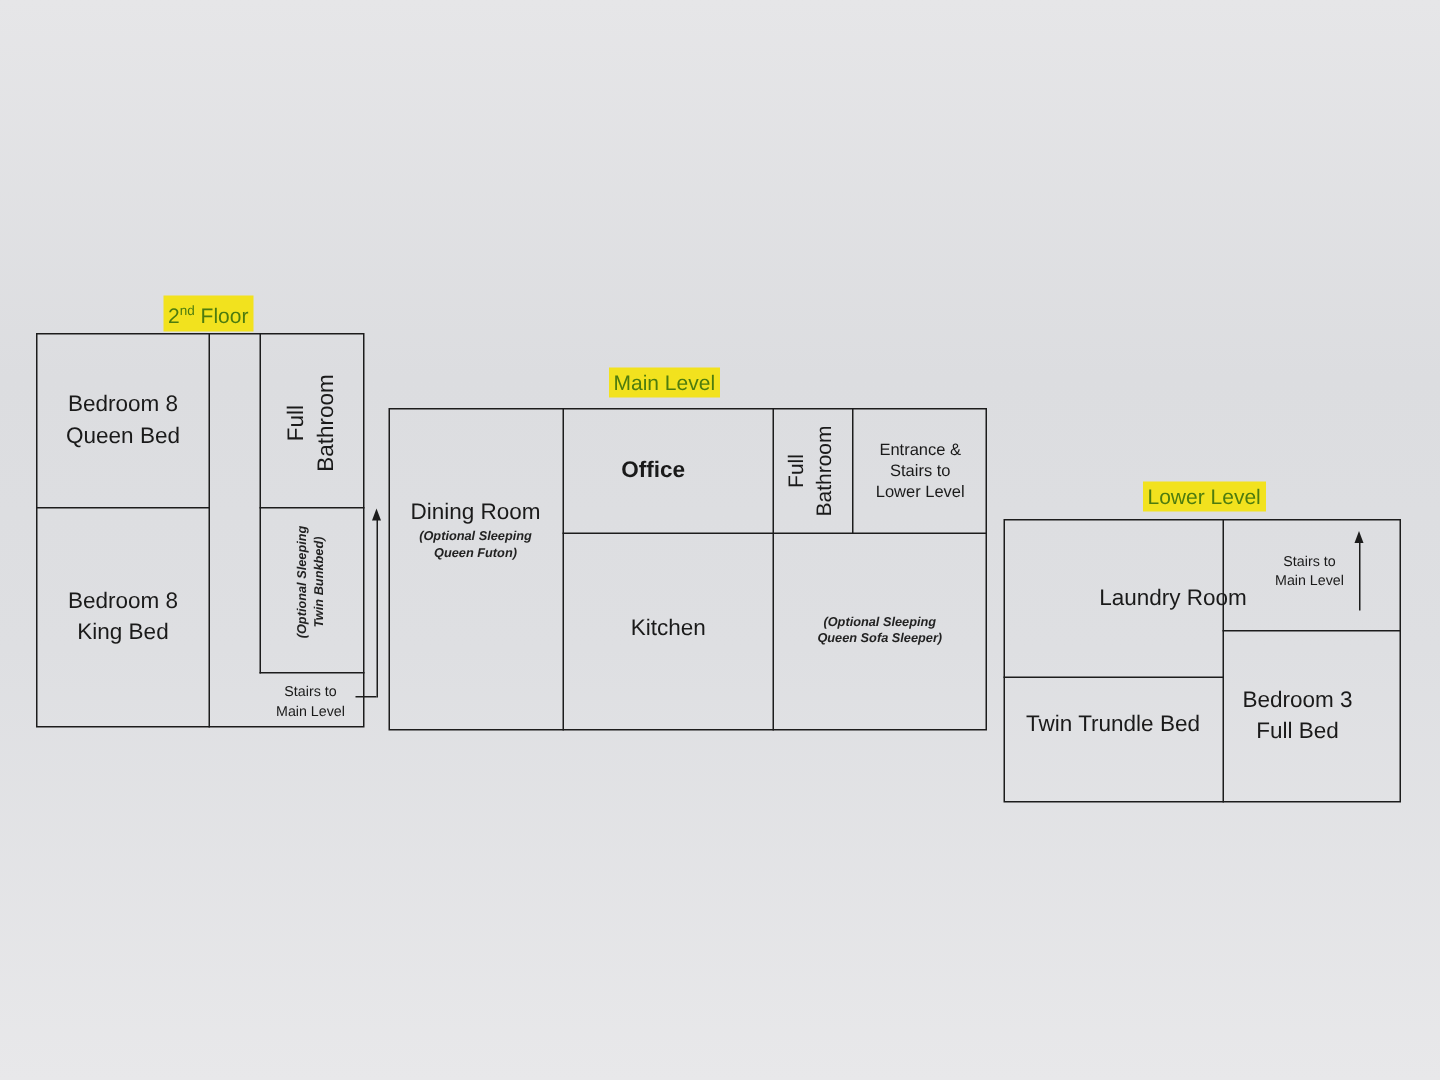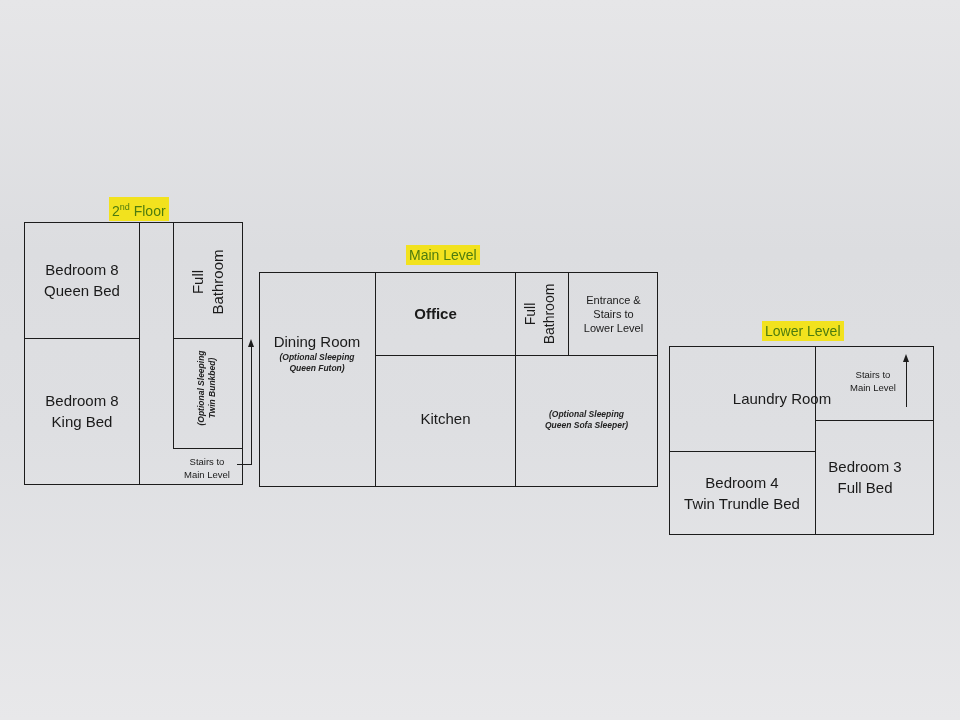--- a/index.html
+++ b/index.html
@@ -123,21 +123,20 @@
   <div class="label" style="left:669px; top:388px; width:146px;margin-left:40px;">Laundry Room</div>
 
   <div class="label small" style="left:838px; top:368px; width:70px;">
     <div>Stairs to</div>
     <div>Main Level</div>
   </div>
   <div class="arrow-v" style="left:906px; top:361px; height:46px;"></div>
   <div class="arrow-head" style="left:903px; top:354px;"></div>
 
   <div class="label" style="left:669px; top:472px; width:146px;">
-    <div>Bedroom 4</div>
     <div>Twin Trundle Bed</div>
   </div>
 
   <div class="label" style="left:815px; top:456px; width:100px;">
     <div>Bedroom 3</div>
     <div>Full Bed</div>
   </div>
 </div>
 
 </body></html>

